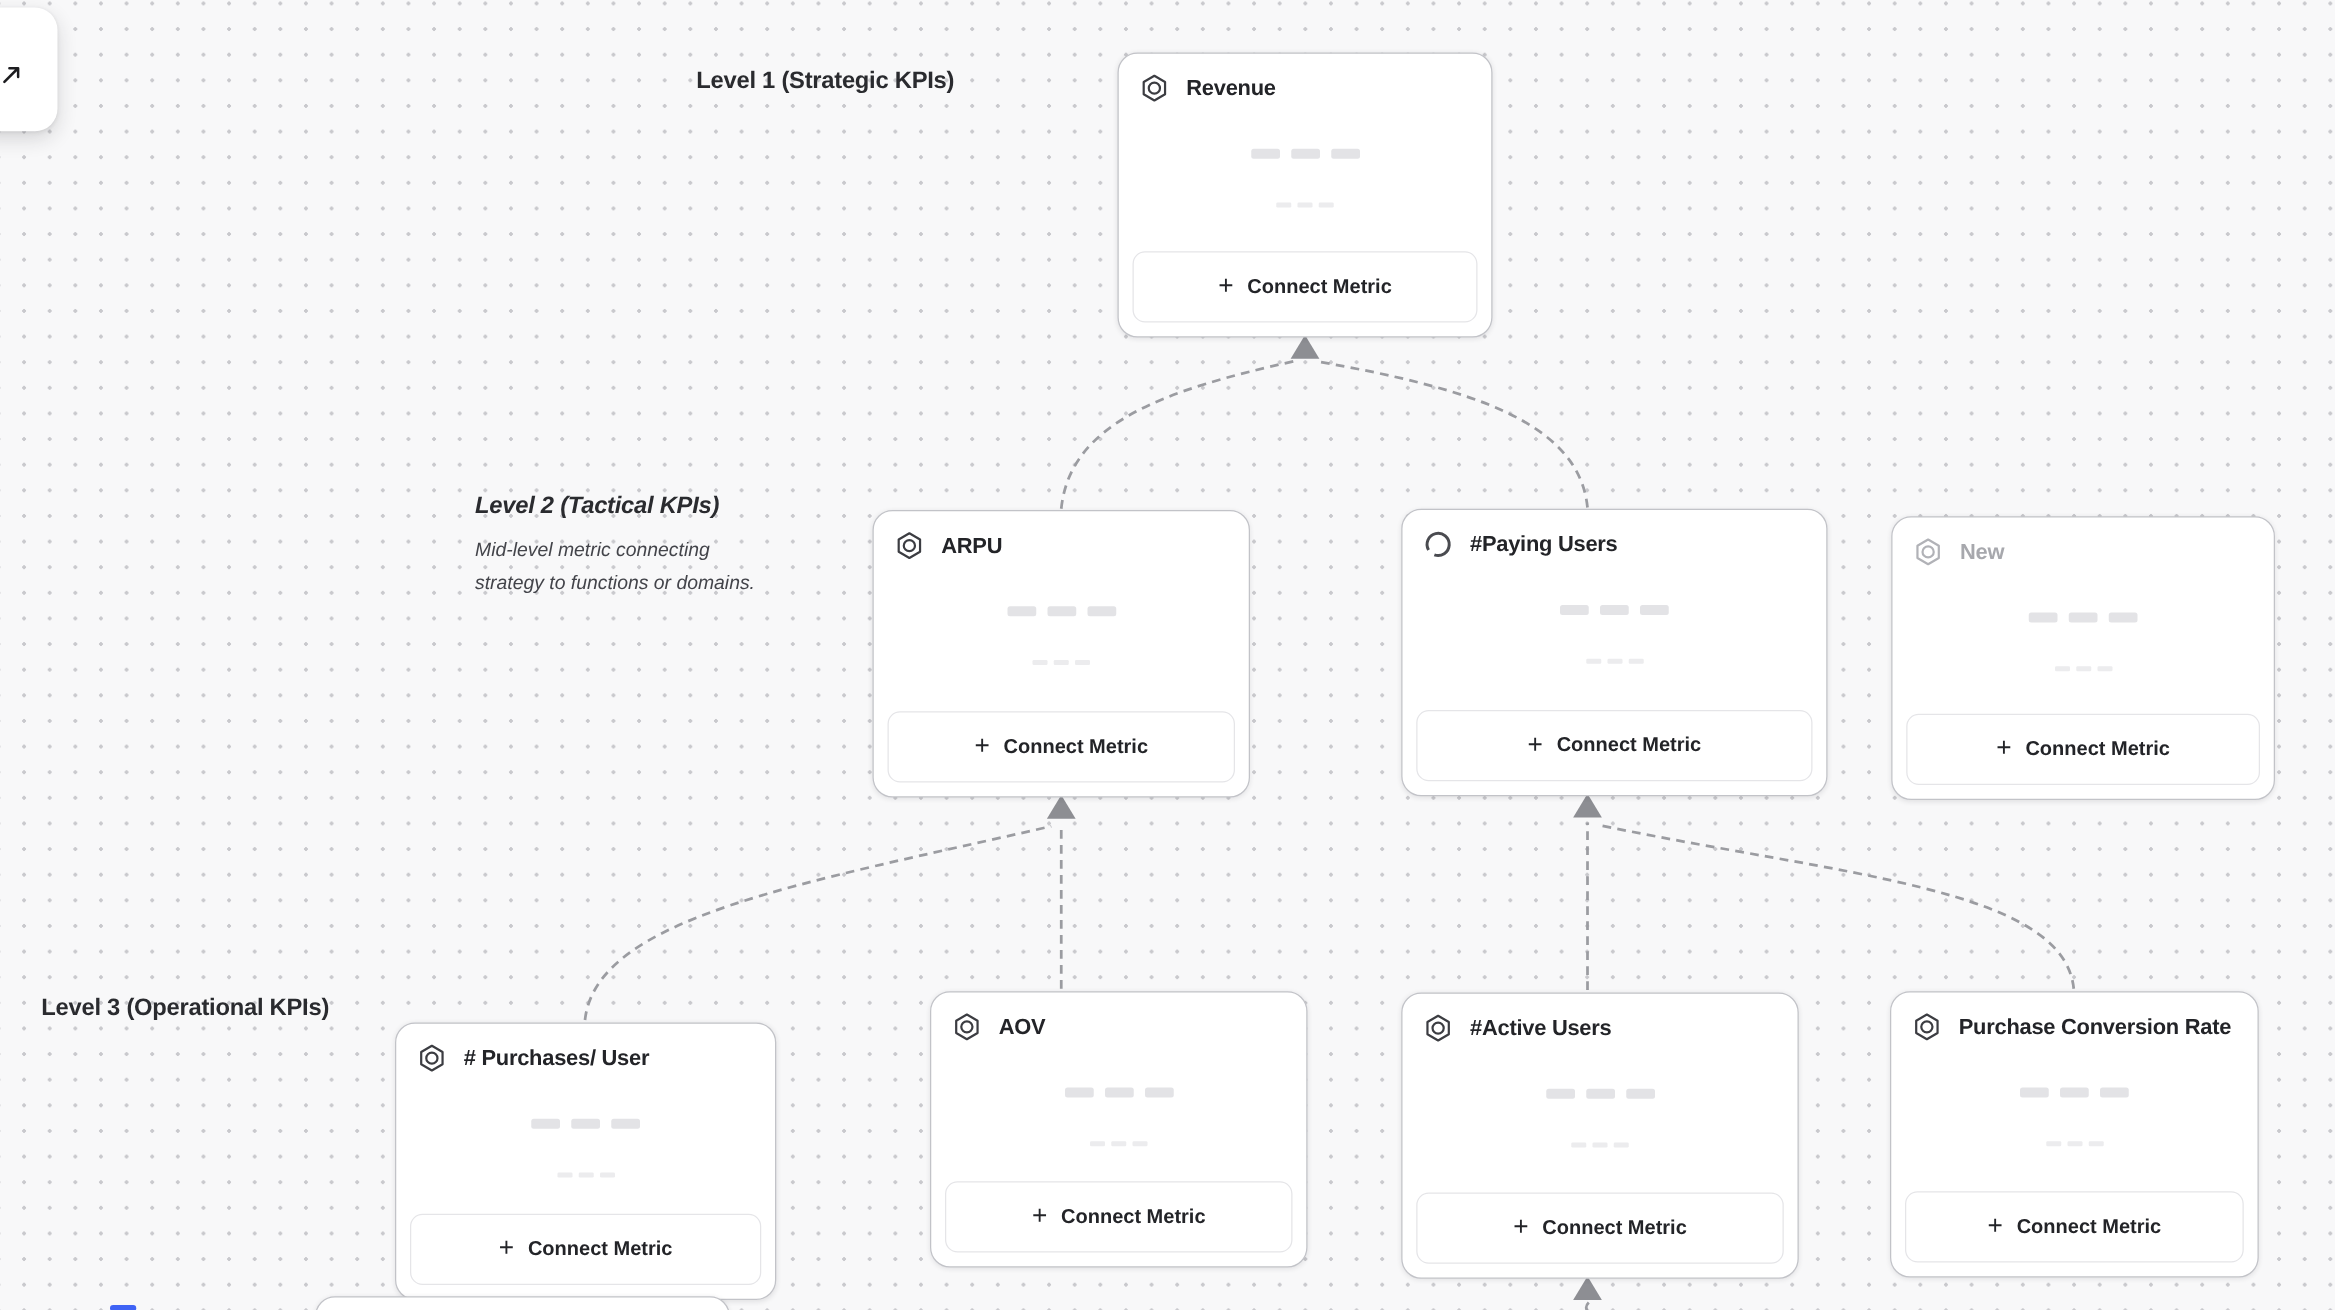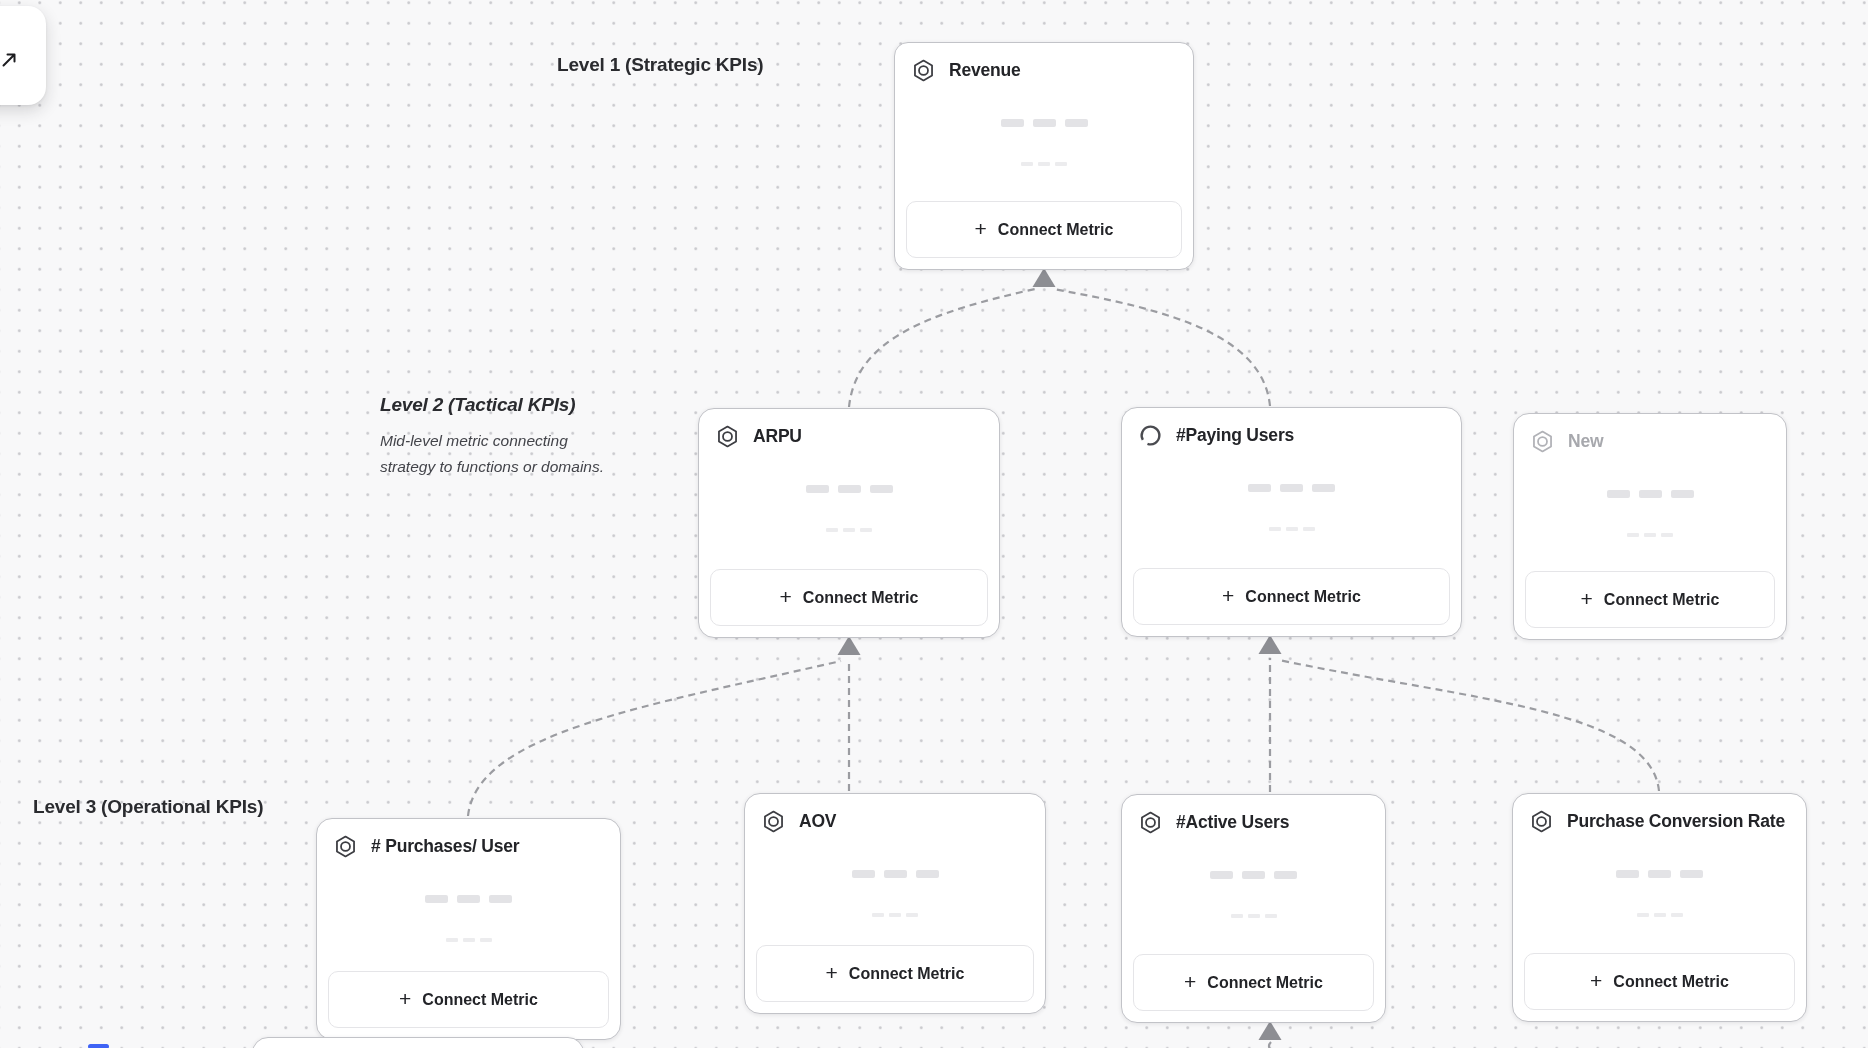--- a/index.html
+++ b/index.html
@@ -89,21 +89,21 @@
   <div class="level-title">Level 2 (Tactical KPIs)</div>
   <div class="level-desc">
     <span>Mid-level metric connecting</span>
     <span>strategy to functions or domains.</span>
   </div>
 </div>
 <div class="level-label" style="left:33px; top:772px;">
   <div class="level-title">Level 3 (Operational KPIs)</div>
 </div>
 
-<div class="card" style="left:894px; top:42px; width:300px; height:228px;border-radius:14px;">
+<div class="card" style="left:894px; top:42px; width:300px; height:228px;">
   <div class="card-header">
     <span class="metric-icon">
       <svg viewBox="0 0 24 24" width="25" height="25" fill="none" stroke="currentColor" stroke-width="1.7" stroke-linejoin="round">
           <path d="M12 2.5 L20.2 7.25 V16.75 L12 21.5 L3.8 16.75 V7.25 Z"></path>
           <circle cx="12" cy="12" r="4.3"></circle>
         </svg>
     </span>
     <span class="card-title">Revenue</span>
   </div>
   <div class="skel-row1">
@@ -166,21 +166,21 @@
       <span></span>
       <span></span>
       <span></span>
     </div>
   <button class="connect-btn">
     <span class="plus-glyph">+</span>
     <span>Connect Metric</span>
   </button>
 </div>
 
-<div class="card card--muted" style="left:1513px; top:413px; width:274px; height:227px;">
+<div class="card card--muted" style="left:1513px; top:413px; width:307px; height:227px;">
   <div class="card-header">
     <span class="metric-icon">
       <svg viewBox="0 0 24 24" width="25" height="25" fill="none" stroke="currentColor" stroke-width="1.7" stroke-linejoin="round">
           <path d="M12 2.5 L20.2 7.25 V16.75 L12 21.5 L3.8 16.75 V7.25 Z"></path>
           <circle cx="12" cy="12" r="4.3"></circle>
         </svg>
     </span>
     <span class="card-title">New</span>
   </div>
   <div class="skel-row1">
@@ -244,21 +244,21 @@
       <span></span>
       <span></span>
       <span></span>
     </div>
   <button class="connect-btn">
     <span class="plus-glyph">+</span>
     <span>Connect Metric</span>
   </button>
 </div>
 
-<div class="card" style="left:1121px; top:794px; width:265px; height:229px;">
+<div class="card" style="left:1121px; top:794px; width:318px; height:229px;">
   <div class="card-header">
     <span class="metric-icon">
       <svg viewBox="0 0 24 24" width="25" height="25" fill="none" stroke="currentColor" stroke-width="1.7" stroke-linejoin="round">
           <path d="M12 2.5 L20.2 7.25 V16.75 L12 21.5 L3.8 16.75 V7.25 Z"></path>
           <circle cx="12" cy="12" r="4.3"></circle>
         </svg>
     </span>
     <span class="card-title">#Active Users</span>
   </div>
   <div class="skel-row1">

